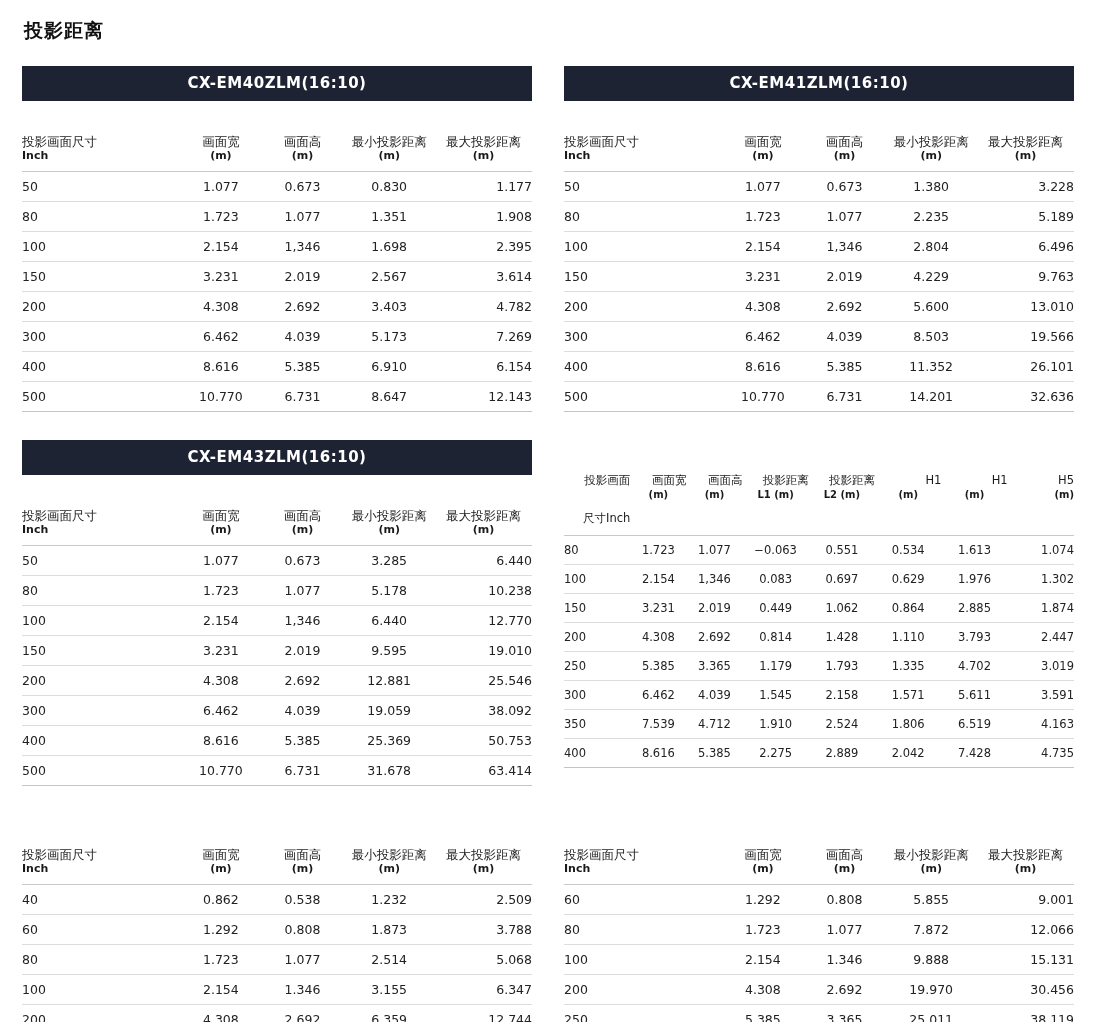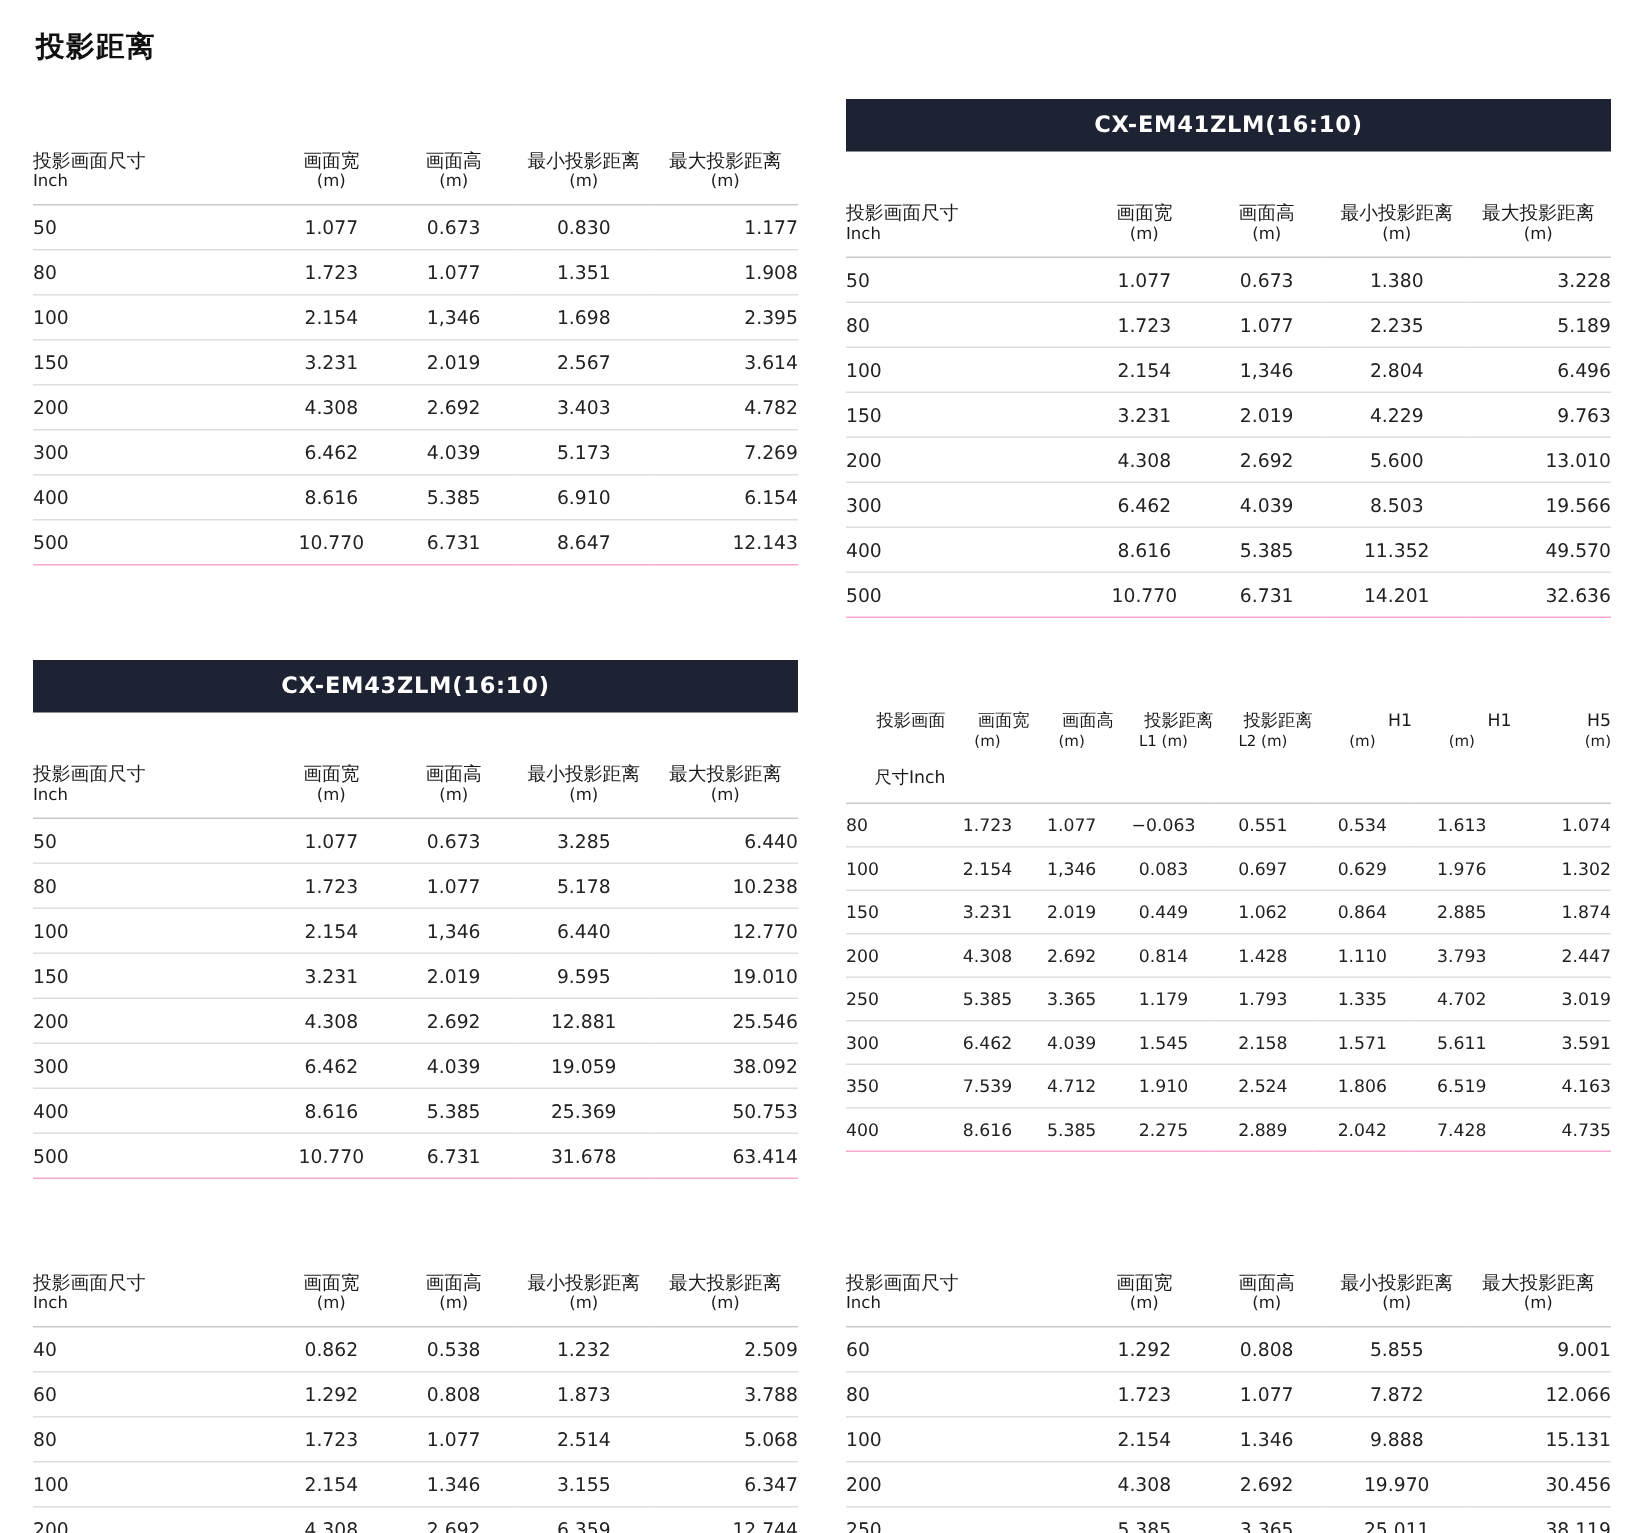--- a/index.html
+++ b/index.html
@@ -58,20 +58,21 @@
     font-size: 12.5px;
     line-height: 15px;
     white-space: nowrap;
     margin-top: 23px;
   }
   thead th .h-sub {
     display: block;
     font-size: 11px;
     line-height: 13px;
     color: #1a1a1a;
+    font-weight: bold;
   }
   tbody td {
     padding: 7px 0 7px 0;
     border-bottom: 1px solid #dddddd;
     font-size: 12.5px;
     color: #222;
   }
   tbody tr:last-child td { border-bottom: 1px solid #f9a8d4; }
 
   
@@ -95,20 +96,21 @@
 </head>
 <body>
 
 <div class="page">
 
   <h1 class="page-title">投影距离</h1>
 
   <div class="grid">
 
     <div class="table-block">
+      <div class="table-caption">CX-EM40ZLM(16:10)</div>
       <table class="t4">
         <colgroup>
             <col class="c1">
             <col class="c2">
             <col class="c3">
             <col class="c4">
             <col class="c5">
           </colgroup>
         <thead>
           <tr>
@@ -270,21 +272,21 @@
               <td class="ta-c">6.462</td>
               <td class="ta-c">4.039</td>
               <td class="ta-c">8.503</td>
               <td class="ta-r">19.566</td>
             </tr>
           <tr>
               <td class="ta-l">400</td>
               <td class="ta-c">8.616</td>
               <td class="ta-c">5.385</td>
               <td class="ta-c">11.352</td>
-              <td class="ta-r">49.570</td>
+              <td class="ta-r">26.101</td>
             </tr>
           <tr>
               <td class="ta-l">500</td>
               <td class="ta-c">10.770</td>
               <td class="ta-c">6.731</td>
               <td class="ta-c">14.201</td>
               <td class="ta-r">32.636</td>
             </tr>
         </tbody>
       </table>

